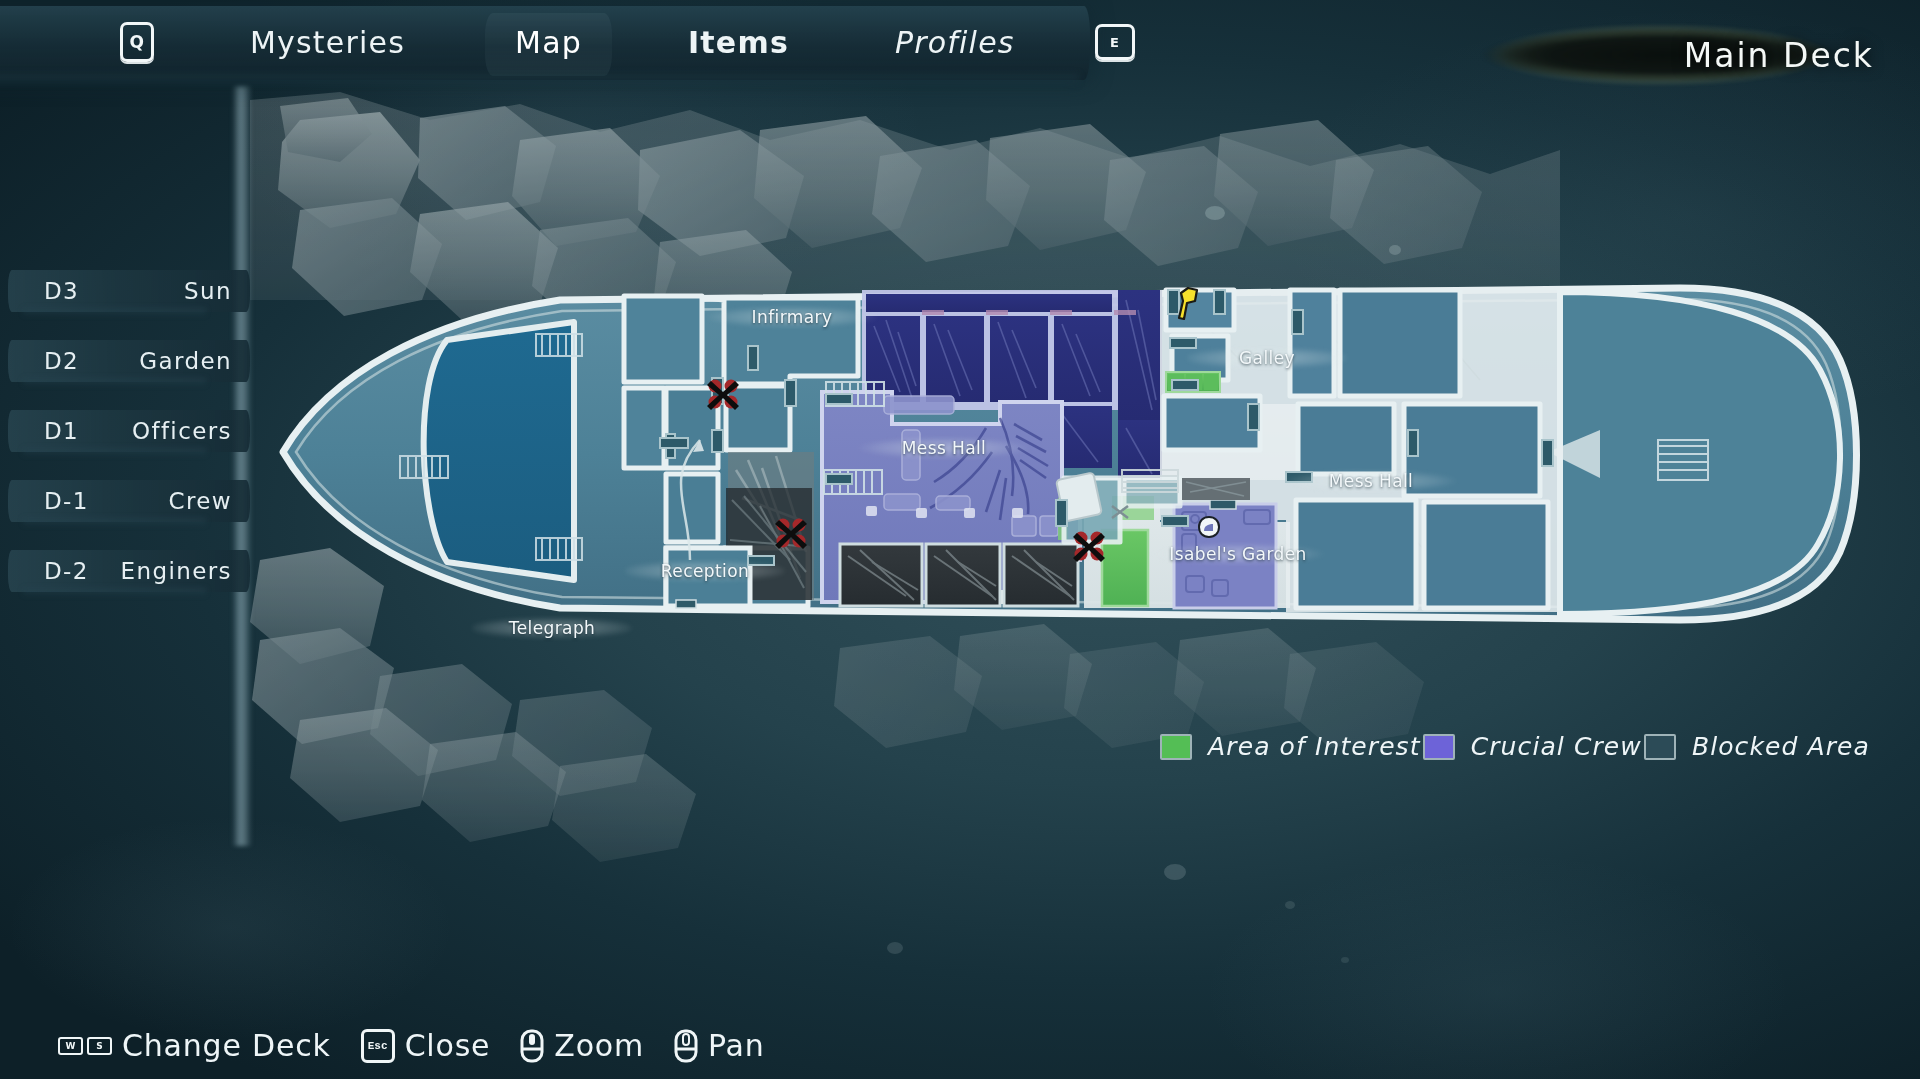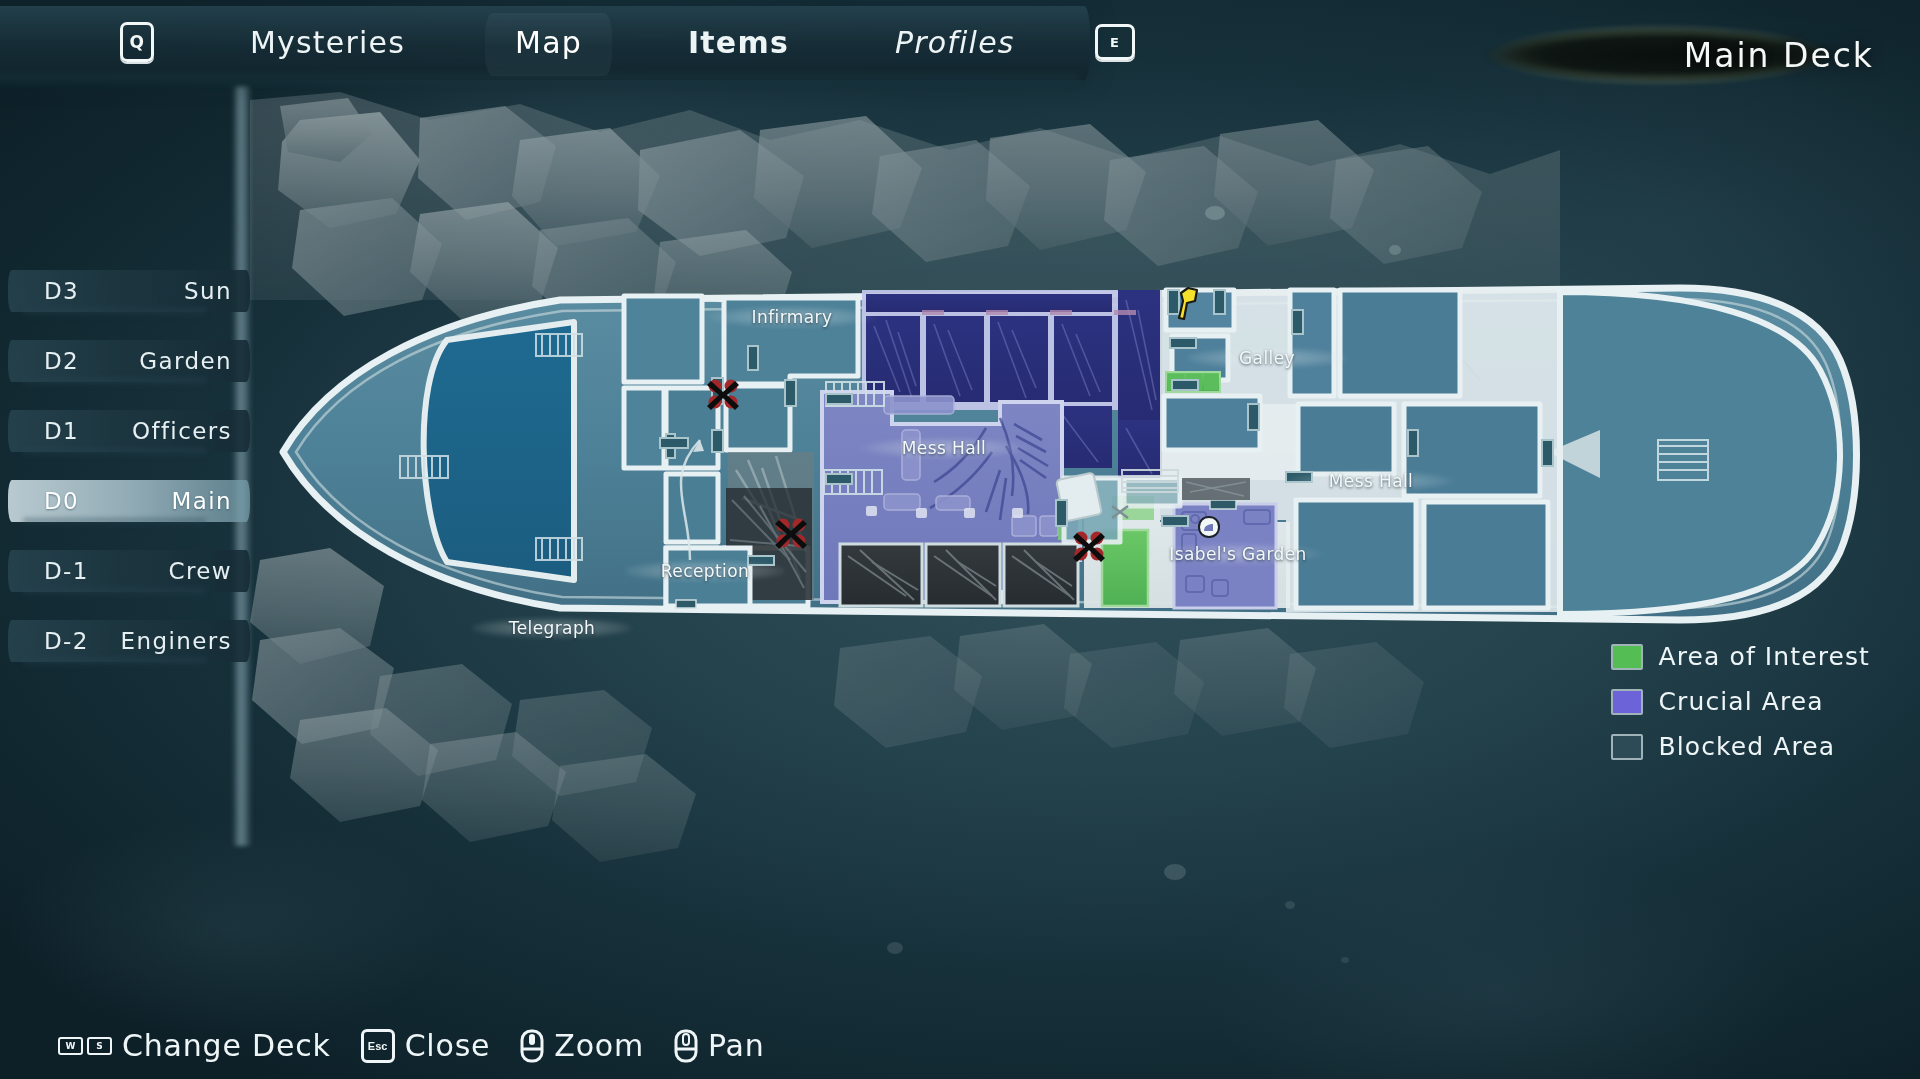--- a/index.html
+++ b/index.html
@@ -174,21 +174,21 @@
     z-index: 30;
   }
 
   
   .map-stage { position: absolute; inset: 0; z-index: 20; }
 
   
   .legend {
     position: absolute; right: 50px; bottom: 318px;
     z-index: 40;
-    display: flex; flex-direction: column; gap: 16px;
+    display: flex; flex-direction: row; gap: 2px; font-style: italic;
   }
   .legend-row { display: flex; align-items: center; gap: 16px; }
   .legend-swatch {
     width: 32px; height: 26px;
     border: 2px solid #9fb3b8;
     border-radius: 2px;
     flex: 0 0 auto;
   }
   .legend-label {
     color: #eef5f7;
@@ -215,21 +215,21 @@
     border: 2px solid #f0f6f7; border-radius: 3px;
     color: #f0f6f7; font-size: 9px; font-weight: 700;
     display: flex; align-items: center; justify-content: center;
     font-family: "DejaVu Sans", sans-serif;
   }
   .esckey {
     width: 34px; height: 34px;
     border: 3px solid #f0f6f7; border-radius: 6px;
     color: #f0f6f7; font-size: 11px; font-weight: 700;
     display: flex; align-items: center; justify-content: center;
-    font-family: Liberation Sans, sans-serif;
+    font-family: Liberation Mono, monospace;
     text-align: right;
   }
   .mouse-icon { width: 24px; height: 34px; }
 
   
   .room-label {
     position: absolute;
     color: #f3f8fa;
     font-size: 17px;
     letter-spacing: .4px;
@@ -722,45 +722,40 @@
       <div class="deck-row">
         <div class="plate"></div>
         <span class="deck-code">D2</span>
         <span class="deck-name">Garden</span>
       </div>
       <div class="deck-row">
         <div class="plate"></div>
         <span class="deck-code">D1</span>
         <span class="deck-name">Officers</span>
       </div>
-      <div class="deck-row active">
-        <div class="plate"></div>
-        <span class="deck-code">D0</span>
-        <span class="deck-name">Main</span>
-      </div>
       <div class="deck-row">
         <div class="plate"></div>
         <span class="deck-code">D-1</span>
         <span class="deck-name">Crew</span>
       </div>
       <div class="deck-row">
         <div class="plate"></div>
         <span class="deck-code">D-2</span>
         <span class="deck-name">Enginers</span>
       </div>
     </div>
 
   <div class="legend" id="legend">
       <div class="legend-row">
         <div class="legend-swatch" style="background: rgb(84, 190, 85);"></div>
         <div class="legend-label">Area of Interest</div>
       </div>
       <div class="legend-row">
         <div class="legend-swatch" style="background: rgb(109, 99, 216);"></div>
-        <div class="legend-label">Crucial Area</div>
+        <div class="legend-label">Crucial Crew</div>
       </div>
       <div class="legend-row">
         <div class="legend-swatch" style="background: rgb(44, 75, 87);"></div>
         <div class="legend-label">Blocked Area</div>
       </div>
     </div>
 
   <div class="hints" id="hints">
       <div class="hint">
         <div class="wskeys">

